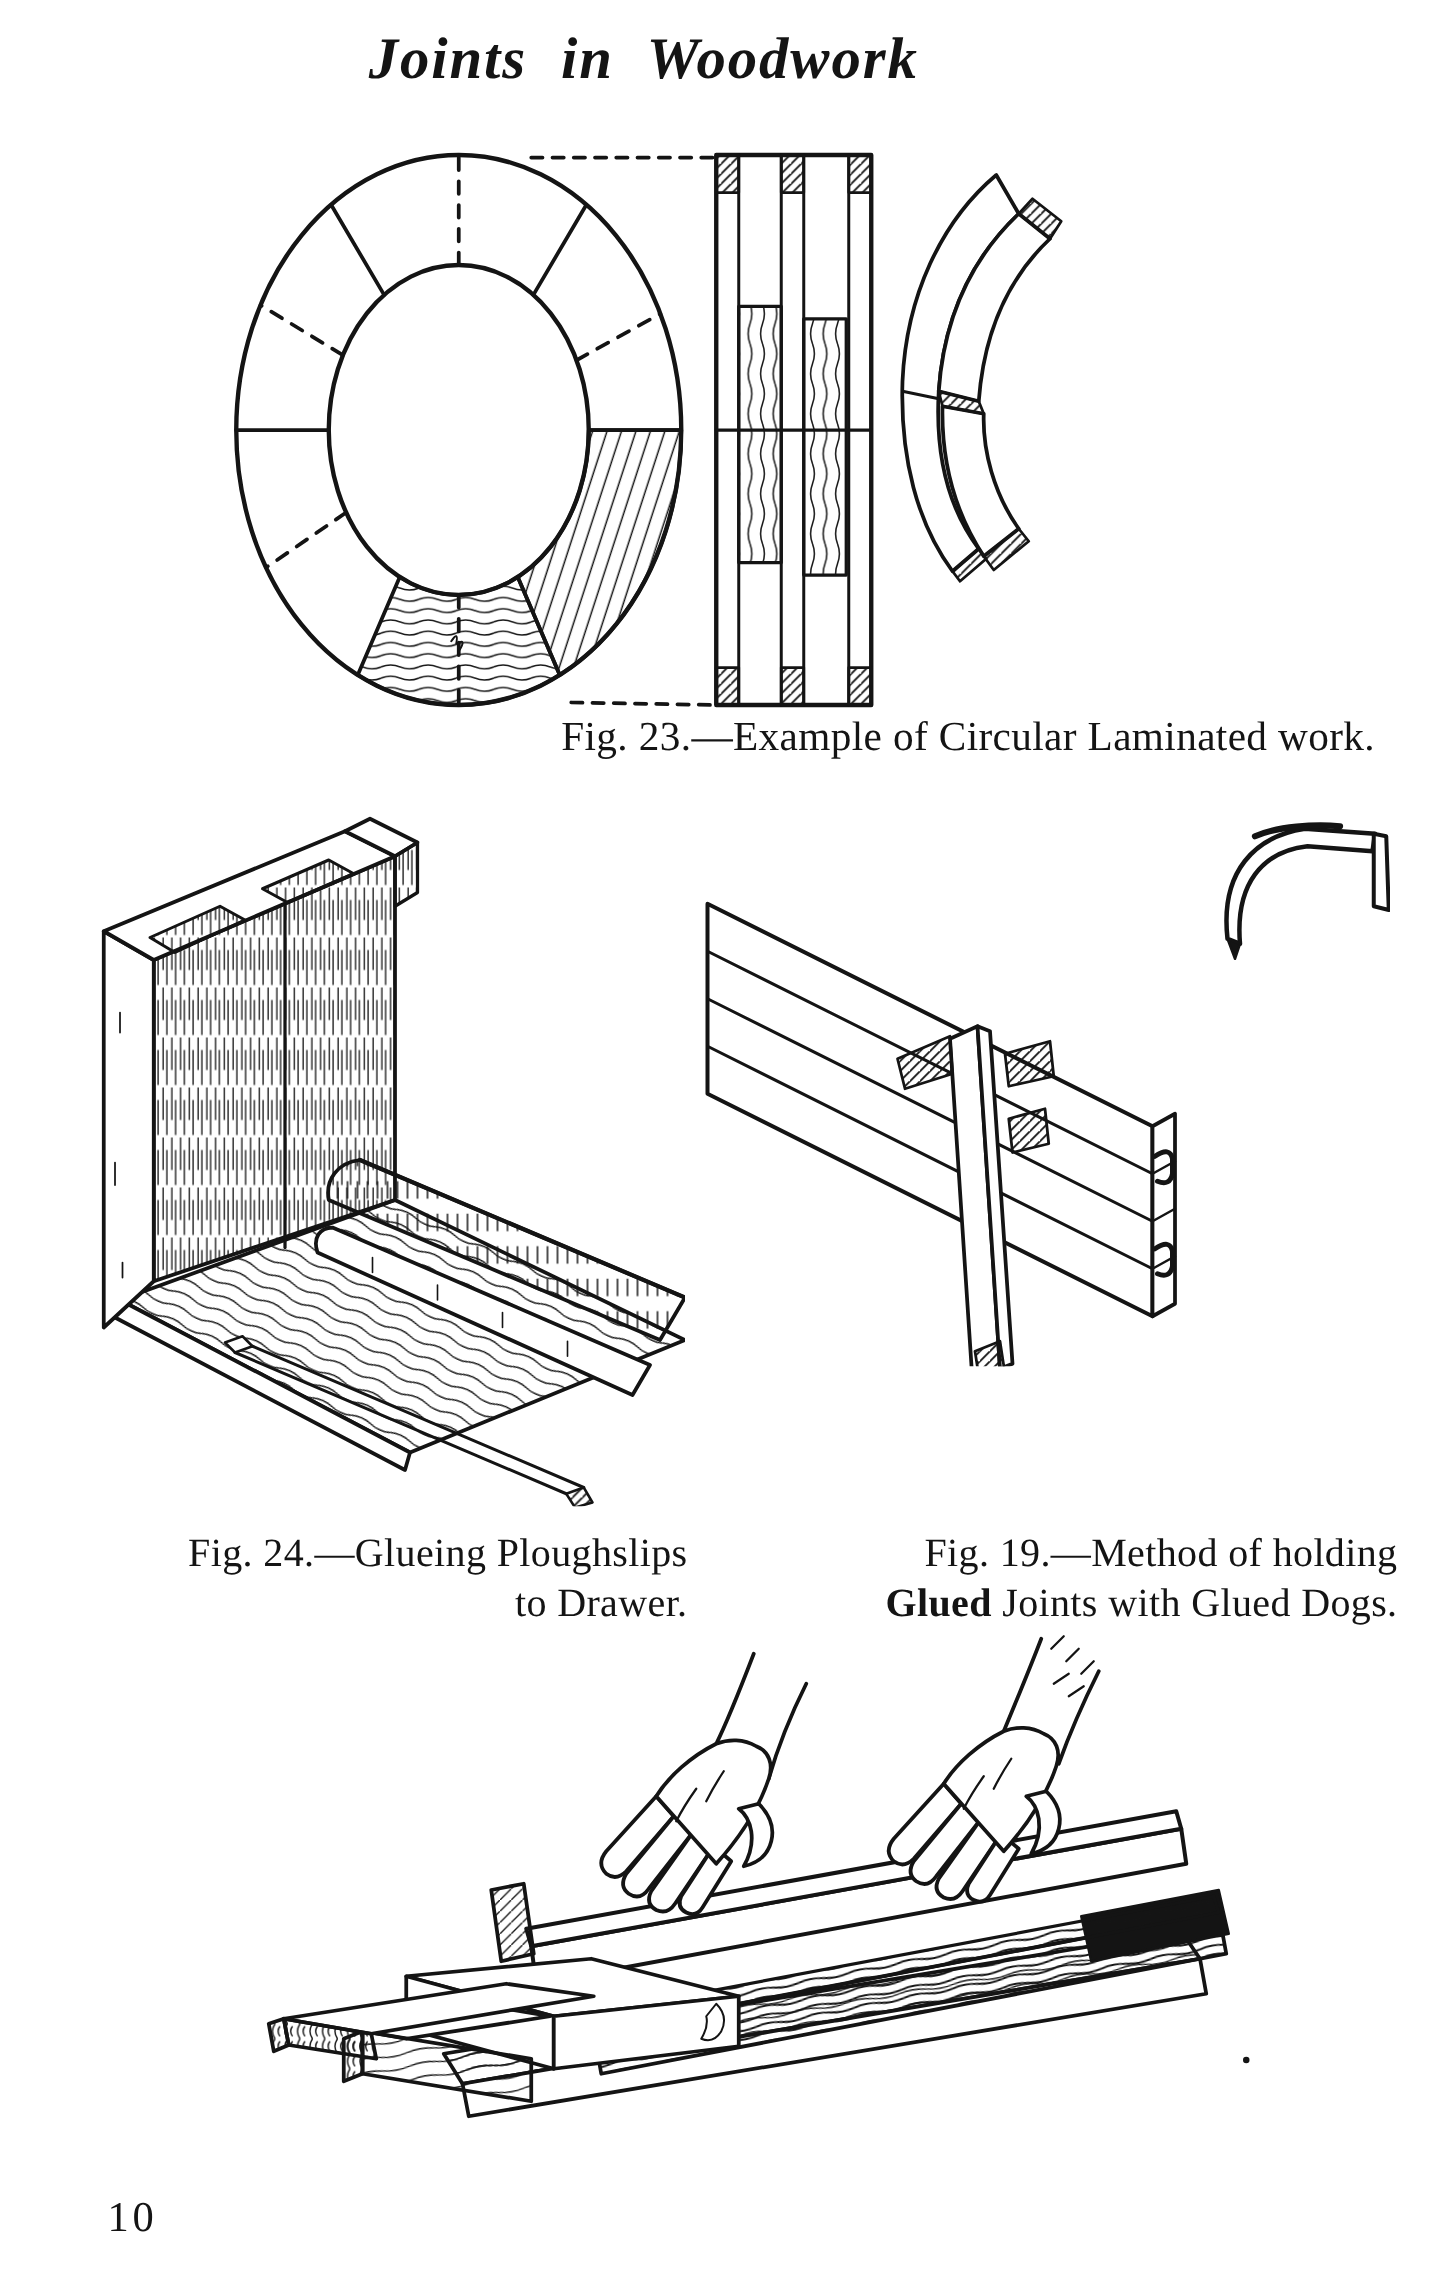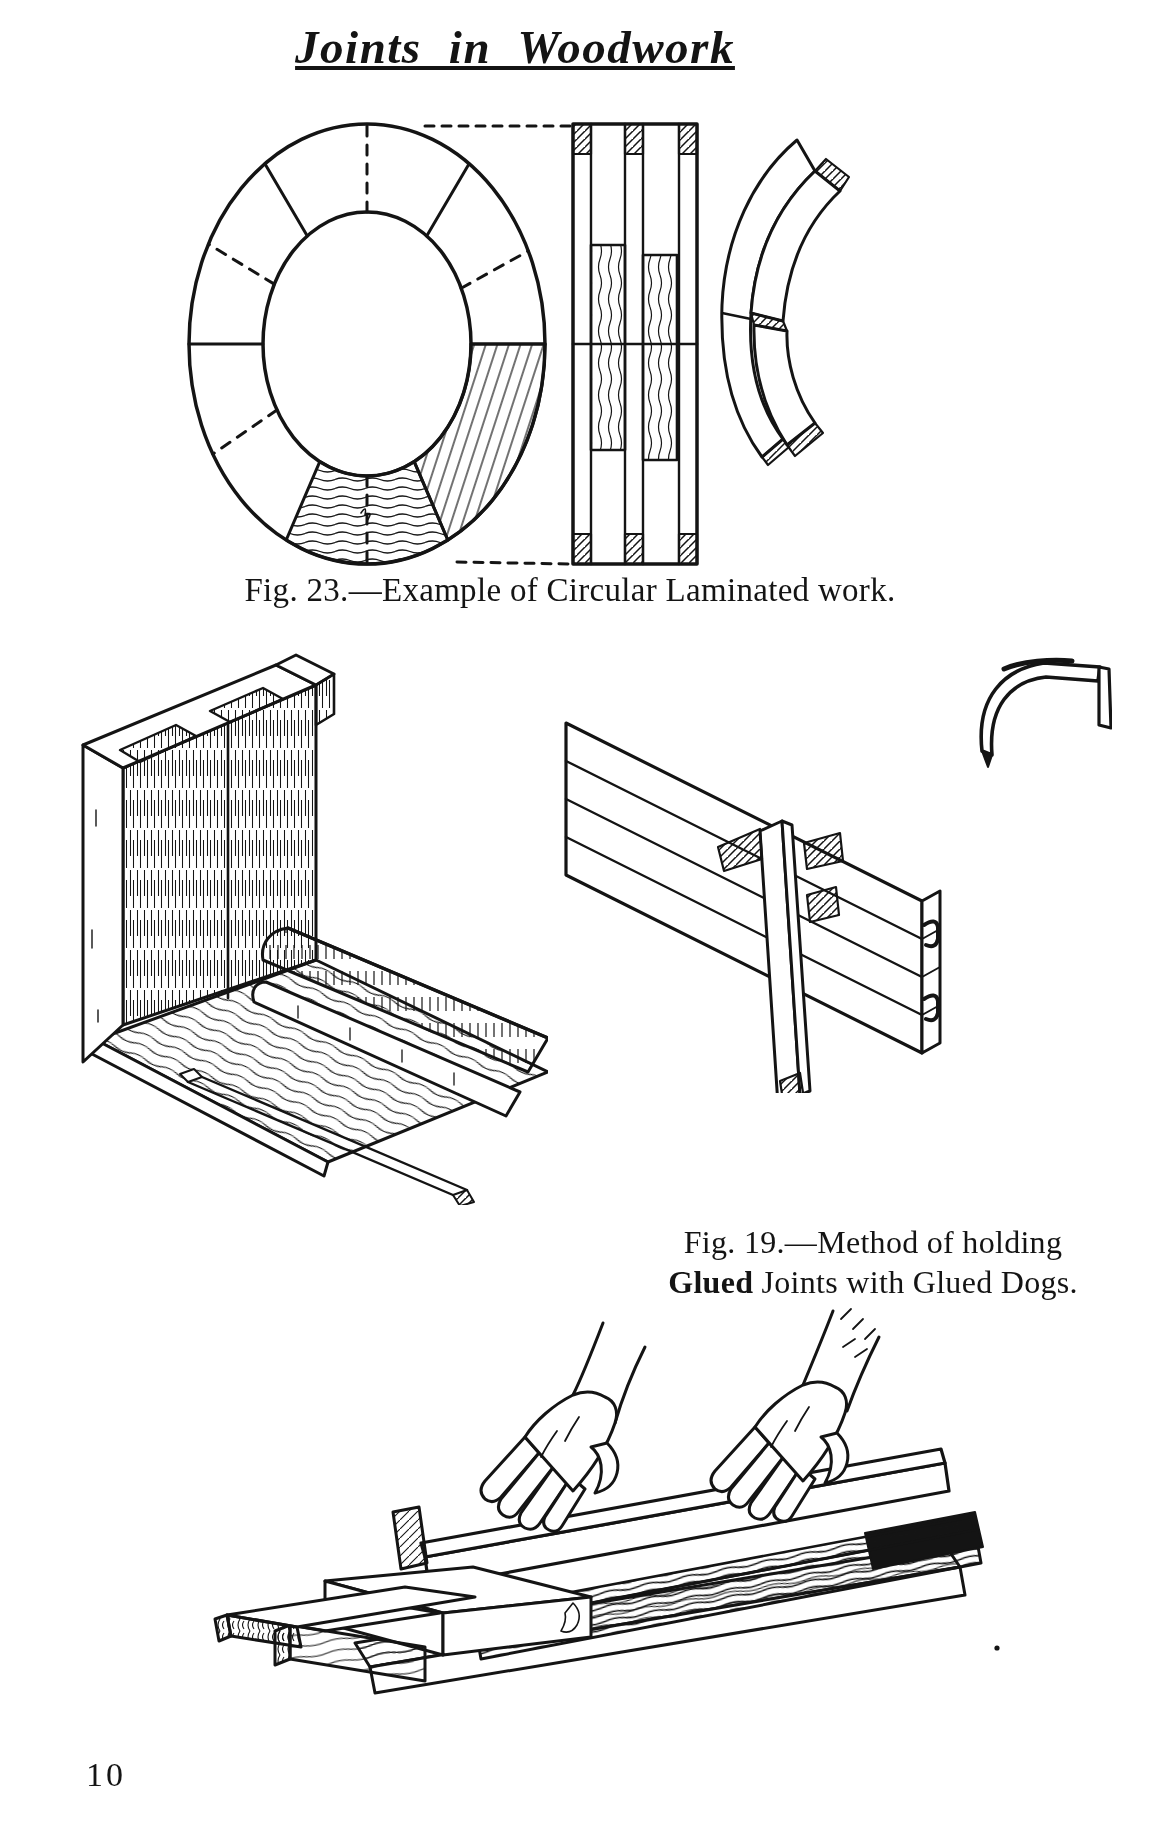--- a/index.html
+++ b/index.html
@@ -9,25 +9,25 @@
     background:#ffffff;
     color:#141414;
     font-family:"Liberation Serif", serif;
     overflow:hidden;
   }
   .abs{position:absolute;}
   .page-title{
     top:20px;left:0;width:1030px;
     text-align:center;
     font-style:italic;font-weight:bold;
-    font-size:47px;letter-spacing:1.5px;word-spacing:14px;text-decoration:underline;
+    font-size:47px;letter-spacing:1.5px;word-spacing:14px;
   }
   .cap{
     font-size:32px;line-height:40px;
-    text-align:center;letter-spacing:.3px;
+    text-align:right;letter-spacing:.3px;
     white-space:nowrap;
   }
   .cap b{font-weight:bold;margin-top:16px;}
   .cap23{top:570px;left:40px;width:1060px;font-size:33px;}
   .cap24{top:1222px;left:70px;width:480px;}
   .cap25{top:1222px;left:628px;width:490px;}
   .cap26{top:1696px;left:60px;width:1060px;font-size:33px;}
   .pagenum{top:1756px;left:86px;width:1040px;text-align:left;font-size:34px;letter-spacing:3px;}
   svg{display:block;}
 </style>
@@ -174,20 +174,24 @@
       <path d="M255,262 L284,254 L287,282 L258,289 Z" fill="url(#f25-hatch)" stroke-width="2.2"></path>
       <path d="M228,448 L248,440 L252,466 L232,474 Z" fill="url(#f25-hatch)" stroke-width="2.2"></path>
 
       <path d="M430,118 C424,64 452,36 492,30 L548,34 L546,48 L494,44 C458,48 436,74 440,122 Z" fill="#ffffff" stroke-width="3.6"></path>
       <path d="M452,36 C470,28 500,26 520,28" stroke-width="5"></path>
       <path d="M547,34 L557,36 L559,95 L547,92 Z" fill="#ffffff" stroke-width="3.2"></path>
       <path d="M430,118 L440,122 L436,134 Z" fill="#141414" stroke-width="2"></path>
     </g>
   </svg>
 
+  <div class="abs cap cap24">
+    <div>Fig. 24.—Glueing Ploughslips</div>
+    <div>to Drawer.</div>
+  </div>
   <div class="abs cap cap25">
     <div>Fig. 19.—Method of holding</div>
     <div><b>Glued</b><span> Joints with Glued Dogs.</span></div>
   </div>
 
   <svg class="abs" style="left:175px;top:1295px" width="860" height="400" viewBox="0 0 860 400">
     <defs>
       <pattern id="f26-streak" width="40" height="7" patternUnits="userSpaceOnUse" patternTransform="rotate(-11)">
         <path d="M0,3.5 Q10,1.2 20,3.5 T40,3.5" stroke="#141414" stroke-width="1.5" fill="none"></path>
       </pattern>

